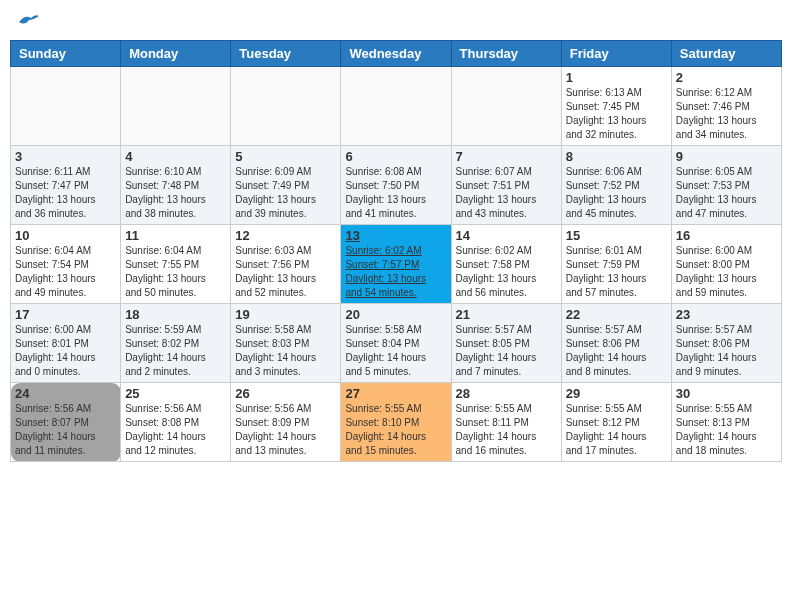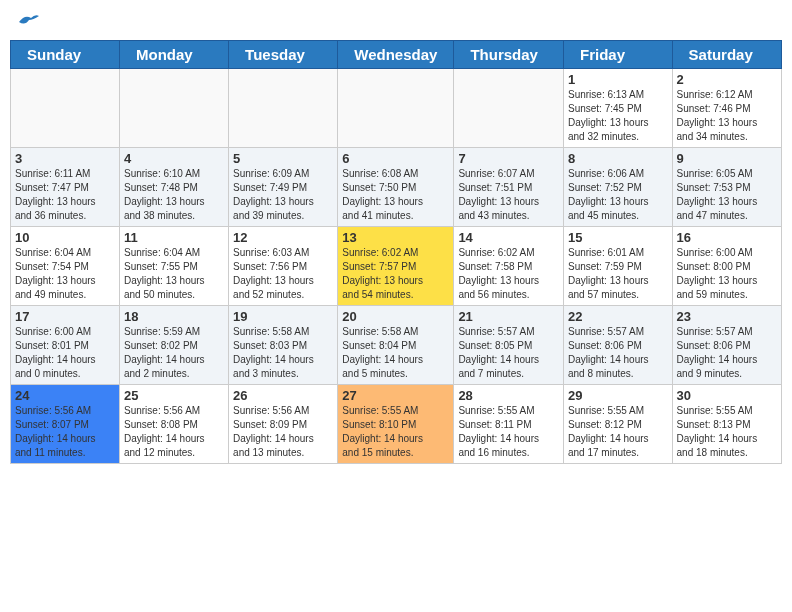--- a/index.html
+++ b/index.html
@@ -38,23 +38,23 @@
       color: #555;
     }
     .calendar {
       width: 100%;
       border-collapse: collapse;
       border: 1px solid #ccc;
     }
     .calendar th {
       background: #2a7abf;
       color: #fff;
-      font-size: 15px;
+      font-size: 13px;
       font-weight: bold;
-      padding: 5px 16px;
+      padding: 5px 8px;
       text-align: left;
       border: 1px solid #1e5a9a;
     }
     .calendar td {
       vertical-align: top;
       border: 1px solid #ccc;
       padding: 3px 4px;
       width: 110px;
       min-height: 80px;
       font-size: 10.5px;
@@ -165,21 +165,21 @@
           <div class="day-info">Sunrise: 6:04 AM<br>Sunset: 7:54 PM<br>Daylight: 13 hours<br>and 49 minutes.</div>
         </td>
         <td style="background: rgb(255, 255, 255);">
           <span class="day-number">11</span>
           <div class="day-info">Sunrise: 6:04 AM<br>Sunset: 7:55 PM<br>Daylight: 13 hours<br>and 50 minutes.</div>
         </td>
         <td style="background: rgb(255, 255, 255); margin-left: 44px;">
           <span class="day-number">12</span>
           <div class="day-info">Sunrise: 6:03 AM<br>Sunset: 7:56 PM<br>Daylight: 13 hours<br>and 52 minutes.</div>
         </td>
-        <td style="background: #fde047;">
+        <td style="background: #0ea5e9; text-decoration: underline;">
           <span class="day-number">13</span>
           <div class="day-info">Sunrise: 6:02 AM<br>Sunset: 7:57 PM<br>Daylight: 13 hours<br>and 54 minutes.</div>
         </td>
         <td style="background: rgb(255, 255, 255);">
           <span class="day-number">14</span>
           <div class="day-info">Sunrise: 6:02 AM<br>Sunset: 7:58 PM<br>Daylight: 13 hours<br>and 56 minutes.</div>
         </td>
         <td style="background: rgb(255, 255, 255);">
           <span class="day-number">15</span>
           <div class="day-info">Sunrise: 6:01 AM<br>Sunset: 7:59 PM<br>Daylight: 13 hours<br>and 57 minutes.</div>
@@ -213,21 +213,21 @@
         <td style="background: rgb(240, 244, 248);">
           <span class="day-number">22</span>
           <div class="day-info">Sunrise: 5:57 AM<br>Sunset: 8:06 PM<br>Daylight: 14 hours<br>and 8 minutes.</div>
         </td>
         <td style="background: rgb(240, 244, 248);">
           <span class="day-number">23</span>
           <div class="day-info">Sunrise: 5:57 AM<br>Sunset: 8:06 PM<br>Daylight: 14 hours<br>and 9 minutes.</div>
         </td>
       </tr>
       <tr>
-        <td style="background: #3b82f6;">
+        <td style="background: #a3a3a3; border-radius: 9px;">
           <span class="day-number">24</span>
           <div class="day-info">Sunrise: 5:56 AM<br>Sunset: 8:07 PM<br>Daylight: 14 hours<br>and 11 minutes.</div>
         </td>
         <td style="background: rgb(255, 255, 255);">
           <span class="day-number">25</span>
           <div class="day-info">Sunrise: 5:56 AM<br>Sunset: 8:08 PM<br>Daylight: 14 hours<br>and 12 minutes.</div>
         </td>
         <td style="background: rgb(255, 255, 255);">
           <span class="day-number">26</span>
           <div class="day-info">Sunrise: 5:56 AM<br>Sunset: 8:09 PM<br>Daylight: 14 hours<br>and 13 minutes.</div>

